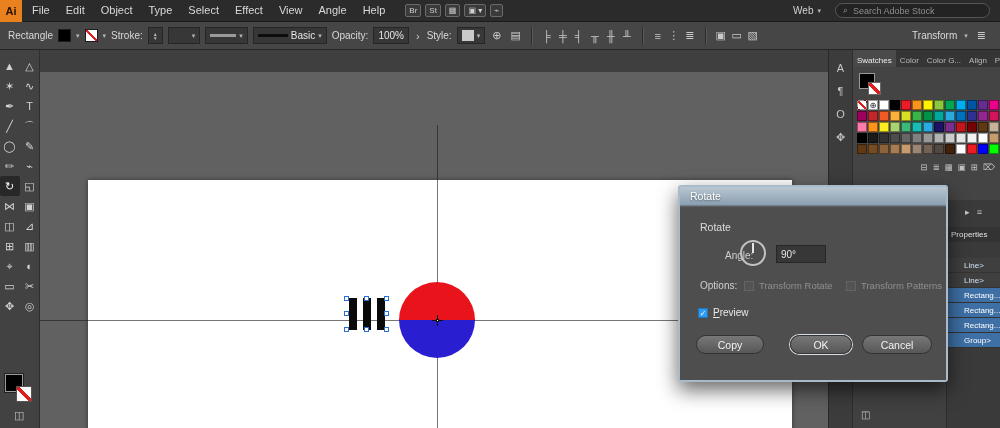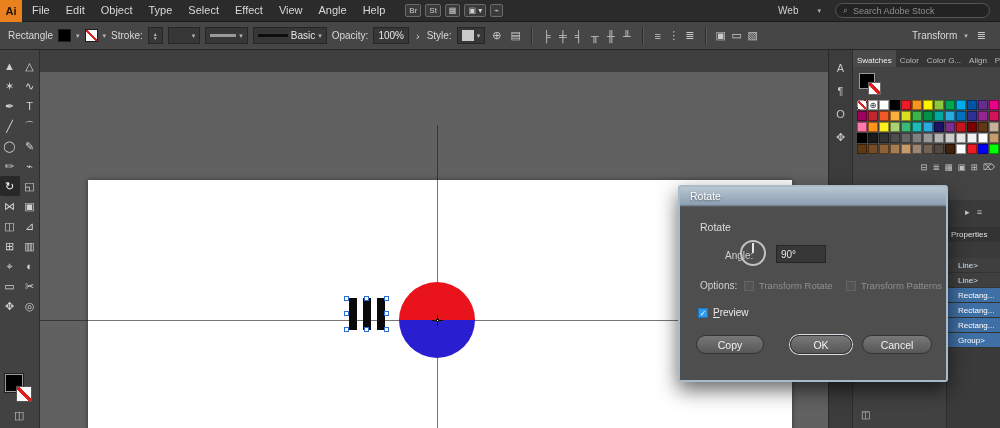--- a/index.html
+++ b/index.html
@@ -10,21 +10,21 @@
   .menubar { position:absolute; left:0; top:0; width:1000px; height:22px;
     background:#2b2b2b; border-bottom:1px solid #1b1b1b; display:flex; }
   .app-icon { width:22px; height:22px; background:#e9821e; color:#241203; font-weight:bold;
     font-size:11px; display:flex; align-items:center; justify-content:center; }
   #menu-items { display:flex; margin-left:2px; }
   .menu-item { font-size:11px; color:#d9d9d9; padding:0 8px; line-height:21px; cursor:default; }
   .quick-icons { display:flex; align-items:center; margin-left:12px; gap:4px; }
   .qicon { font-size:8px; color:#cfcfcf; border:1px solid #6a6a6a; border-radius:2px;
     padding:1px 3px; background:#3a3a3a; line-height:9px; }
   .mb-right { margin-left:auto; display:flex; align-items:center; gap:14px; padding-right:10px; }
-  .workspace { font-size:10px; color:#d2d2d2; display:flex; align-items:center; gap:19px; }
+  .workspace { font-size:10px; color:#d2d2d2; display:flex; align-items:center; gap:4px; }
   .caret { font-size:7px; color:#b5b5b5; }
   .searchbox { width:155px; height:15px; background:#232323; border:1px solid #565656;
     border-radius:8px; display:flex; align-items:center; gap:5px; padding:0 7px;
     color:#8e8e8e; font-size:9px; }
   .searchbox .sicon { font-size:9px; color:#9a9a9a; }
 
   
   .controlbar { position:absolute; left:0; top:22px; width:1000px; height:28px;
     background:#464646; border-bottom:1px solid #262626; display:flex; align-items:center;
     gap:5px; padding:0 8px; }
@@ -102,21 +102,21 @@
   #sw-footer { position:absolute; right:5px; top:112px; display:flex; gap:5px;
     font-size:8.5px; color:#c2c2c2; }
   .below { position:absolute; left:0; top:150px; right:0; bottom:0; display:flex; }
   .left-empty { flex:1; background:#414141; position:relative; }
   .bottom-icon { position:absolute; left:8px; bottom:8px; font-size:10px; color:#c2c2c2; }
   .rightcol { width:54px; background:#3a3a3a; border-left:1px solid #2c2c2c; }
   #side-icons { display:flex; gap:7px; justify-content:center; padding-top:7px;
     font-size:9px; color:#c6c6c6; }
   .properties-tab { margin-top:10px; background:#333; color:#e2e2e2; font-size:8px; padding:3px 4px; }
   #layers { margin-top:16px; }
-  .layer-row { height:15px; display:flex; align-items:center; padding:0 11px; font-size:8px;
+  .layer-row { height:15px; display:flex; align-items:center; padding:0 17px; font-size:8px;
     color:#cfe2f4; background:#3f3f3f; border-bottom:1px solid #343434;
     white-space:nowrap; overflow:hidden; }
   .layer-row.selected { background:#3e6fa5; color:#fff; }
 
   
   .dialog { position:absolute; left:678px; top:185px; width:270px; height:197px; z-index:60;
     border:2px solid #a9bac8; border-radius:3px; background:#4e4e4e;
     box-shadow:0 8px 20px rgba(0,0,0,.6); }
   .dlg-title { height:19px; background:linear-gradient(#b9c6d2,#8b9fb1); color:#fff;
     font-size:10.5px; display:flex; align-items:center; padding:0 10px;

